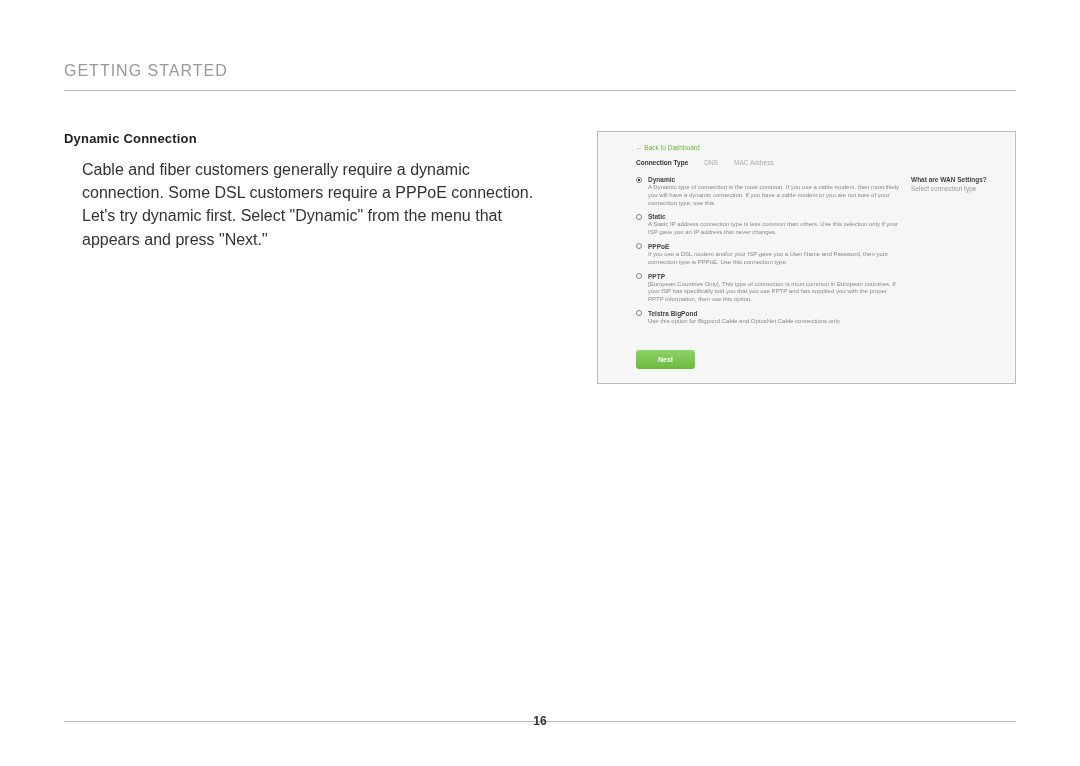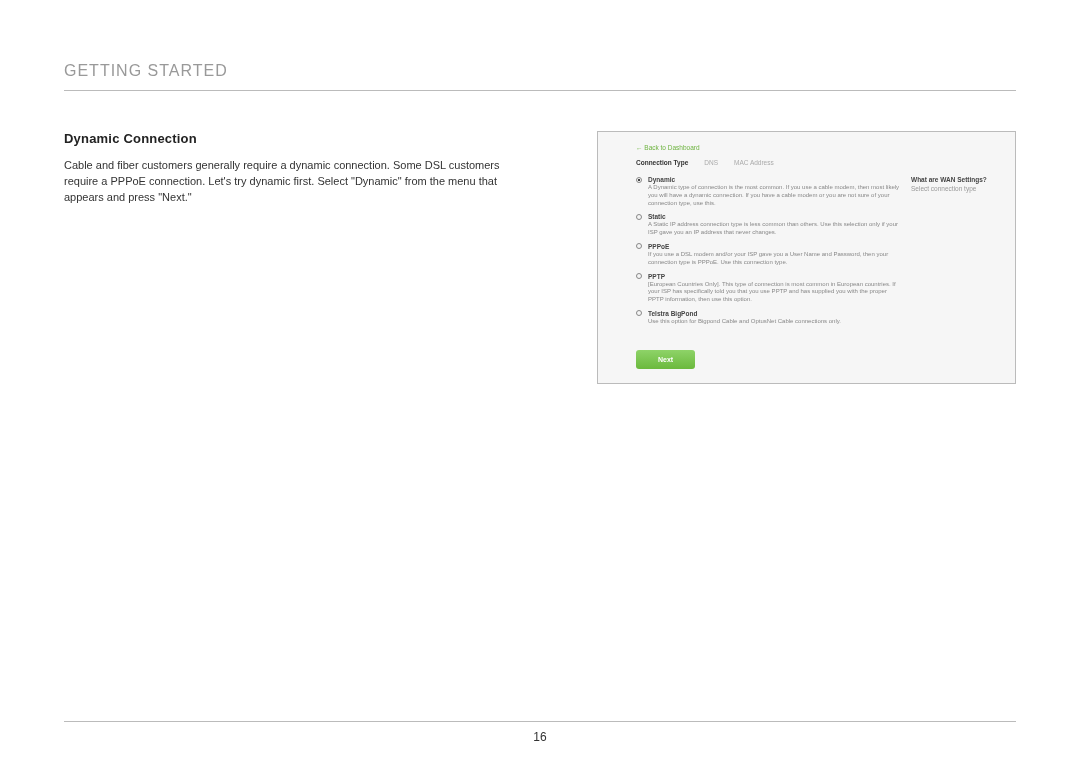--- a/index.html
+++ b/index.html
@@ -33,23 +33,24 @@
     flex: 0 0 470px;
   }
   .subheading {
     font-size: 13px;
     font-weight: bold;
     color: #222;
     margin-bottom: 12px;
     letter-spacing: 0.2px;
   }
   .body-text {
-    font-size: 11px;
+    font-size: 16px;
     line-height: 1.45;
     color: #333;
+    margin-left: 18px;
   }
   .right {
     flex: 1;
   }
   .panel {
     border: 1px solid #bbb;
     background: #f6f6f6;
     padding: 8px 14px 14px 14px;
     font-size: 6.5px;
     color: #555;
@@ -100,25 +101,25 @@
     margin-left: 24px;
   }
   .hr-bottom {
     position: absolute;
     left: 64px; right: 64px; bottom: 44px;
     border: none;
     border-top: 1px solid #bbb;
   }
   .page-num {
     position: absolute;
-    bottom: 22px;
+    bottom: 38px;
     left: 0; right: 0;
     text-align: center;
     font-size: 12px;
-    font-weight: normal;
+    font-weight: bold;
     color: #333;
   }
 </style>
 </head>
 <body>
 
 <div class="section-title">GETTING STARTED</div>
 <hr class="hr-top">
 
 <div class="cols">

